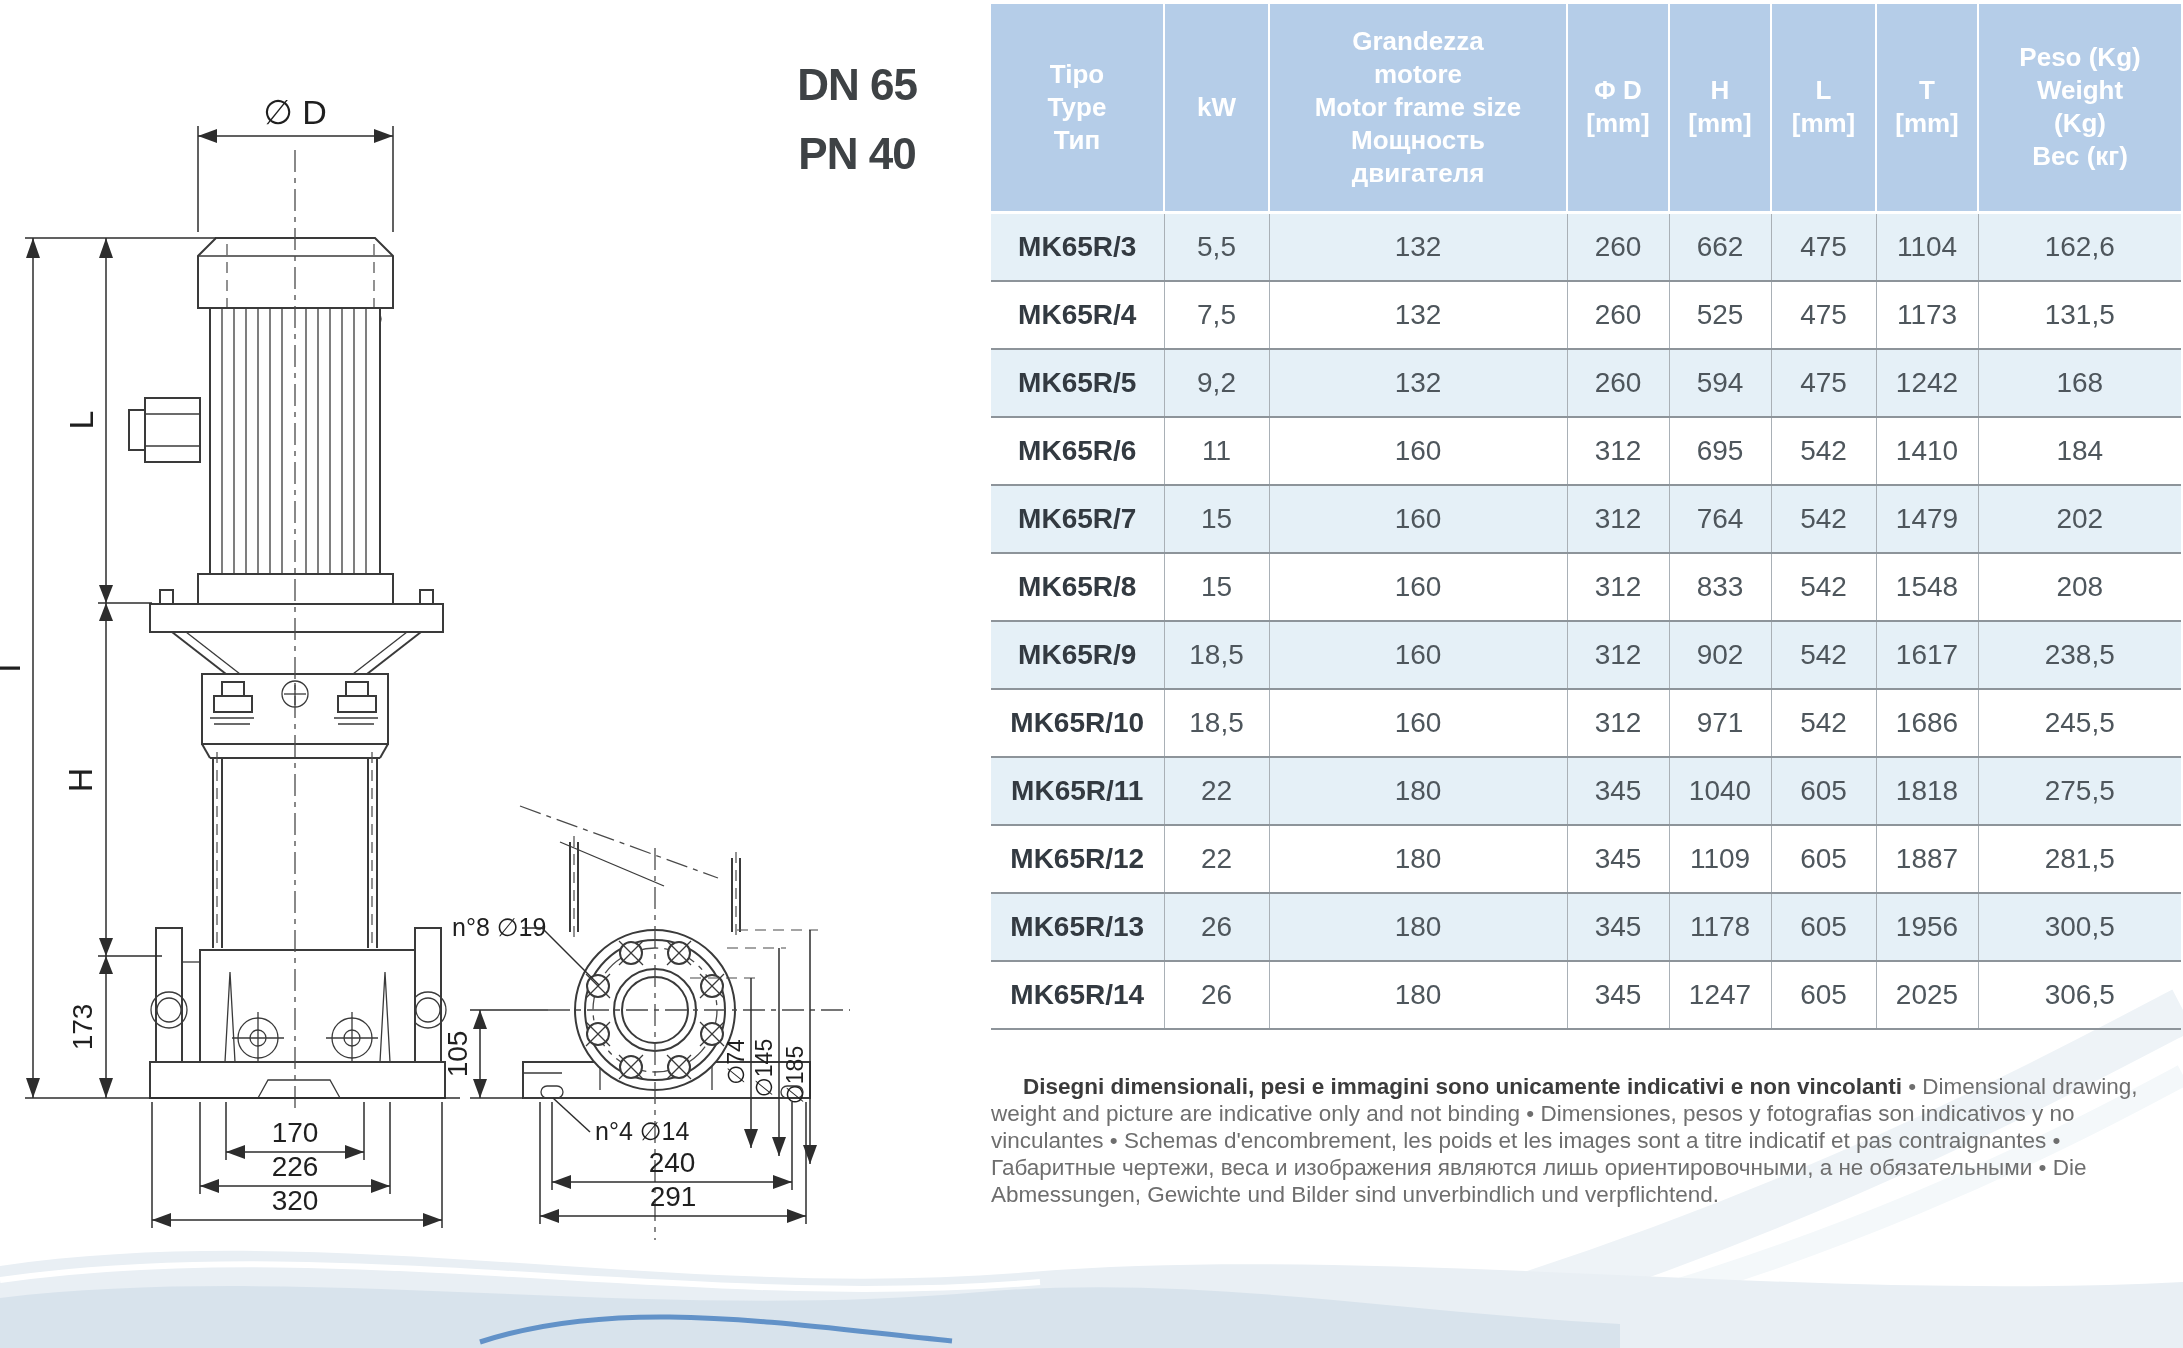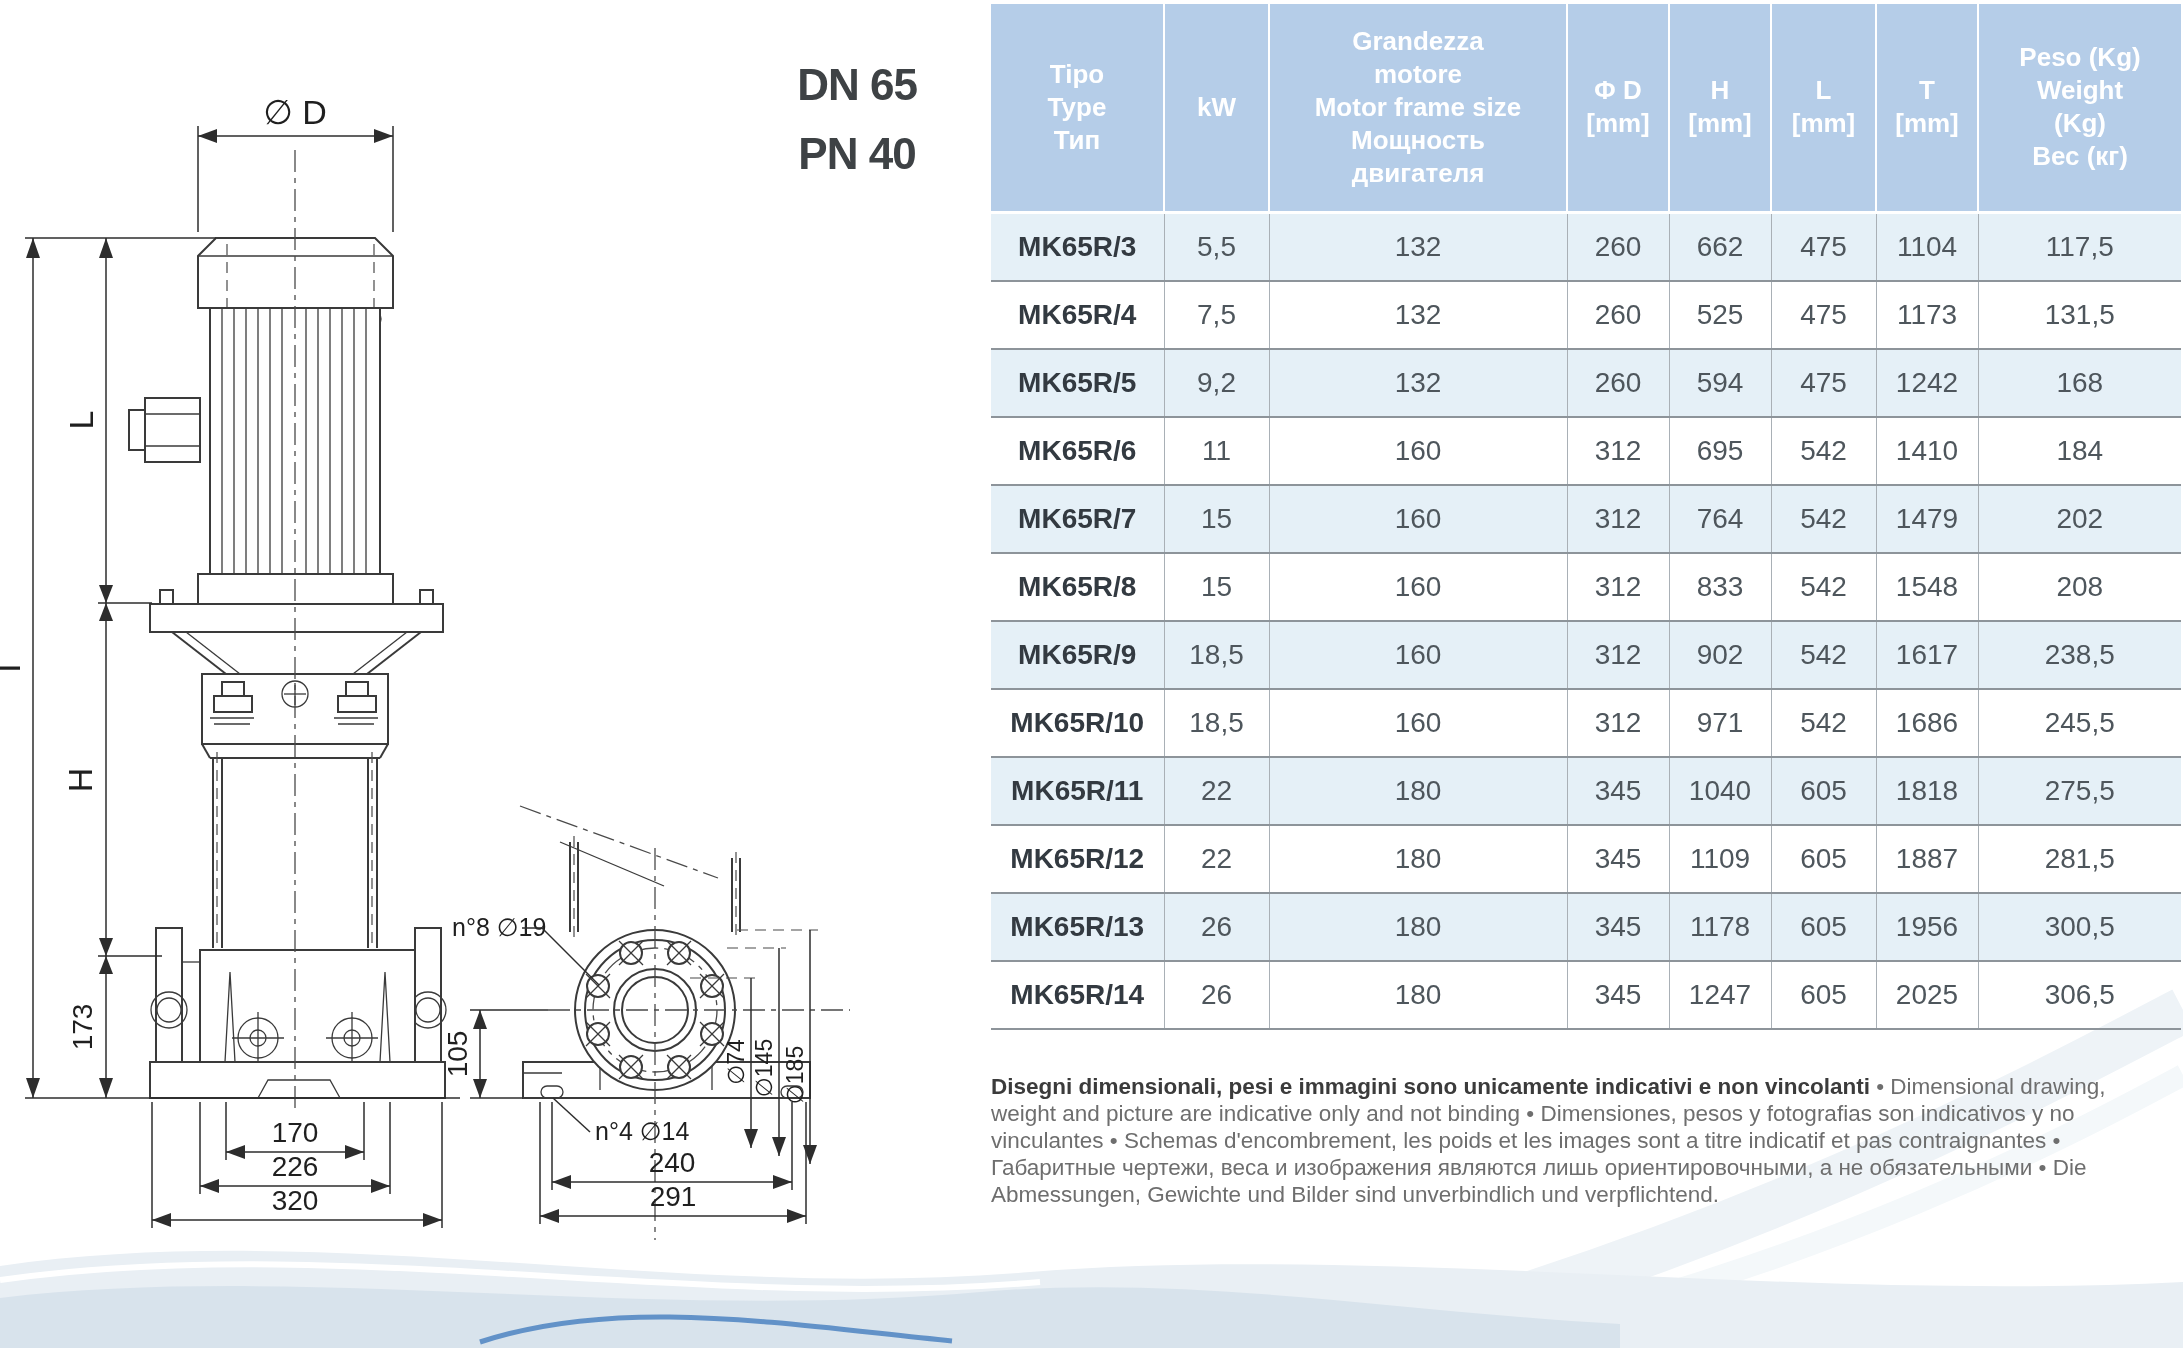--- a/index.html
+++ b/index.html
@@ -35,21 +35,21 @@
   table.spec tbody td{height:64px;text-align:center;font-size:28px;color:#4e565c;
      border-left:1px solid #a9b0b6;border-top:2px solid #8d949a;background:transparent;}
   table.spec tbody td:first-child{border-left:none;font-weight:bold;color:#333a41;}
   table.spec tbody tr:first-child td{border-top:3px solid #ffffff;}
   table.spec tbody tr:last-child td{border-bottom:2px solid #8d949a;}
   table.spec tbody tr:nth-child(odd) td{background:rgba(170,205,228,0.30);}
 
   
   .disclaimer{position:absolute;left:991px;top:1050px;width:1160px;z-index:1;
      font-size:22.5px;line-height:27px;color:#6e6e6e;text-align:left;}
-  .disclaimer b{color:#3b3b3b;}
+  .disclaimer b{color:#3b3b3b;margin-left:32px;}
 
   
   .swoosh{position:absolute;left:0;top:0;z-index:0;}
   .waves{position:absolute;left:0;top:1180px;z-index:0;}
 </style>
 </head>
 <body>
 
 <div class="page">
 
@@ -345,21 +345,21 @@
       </thead>
       <tbody>
           <tr>
             <td>MK65R/3</td>
             <td>5,5</td>
             <td>132</td>
             <td>260</td>
             <td>662</td>
             <td>475</td>
             <td>1104</td>
-            <td>117,5</td>
+            <td>162,6</td>
           </tr>
           <tr>
             <td>MK65R/4</td>
             <td>7,5</td>
             <td>132</td>
             <td>260</td>
             <td>525</td>
             <td>475</td>
             <td>1173</td>
             <td>131,5</td>

